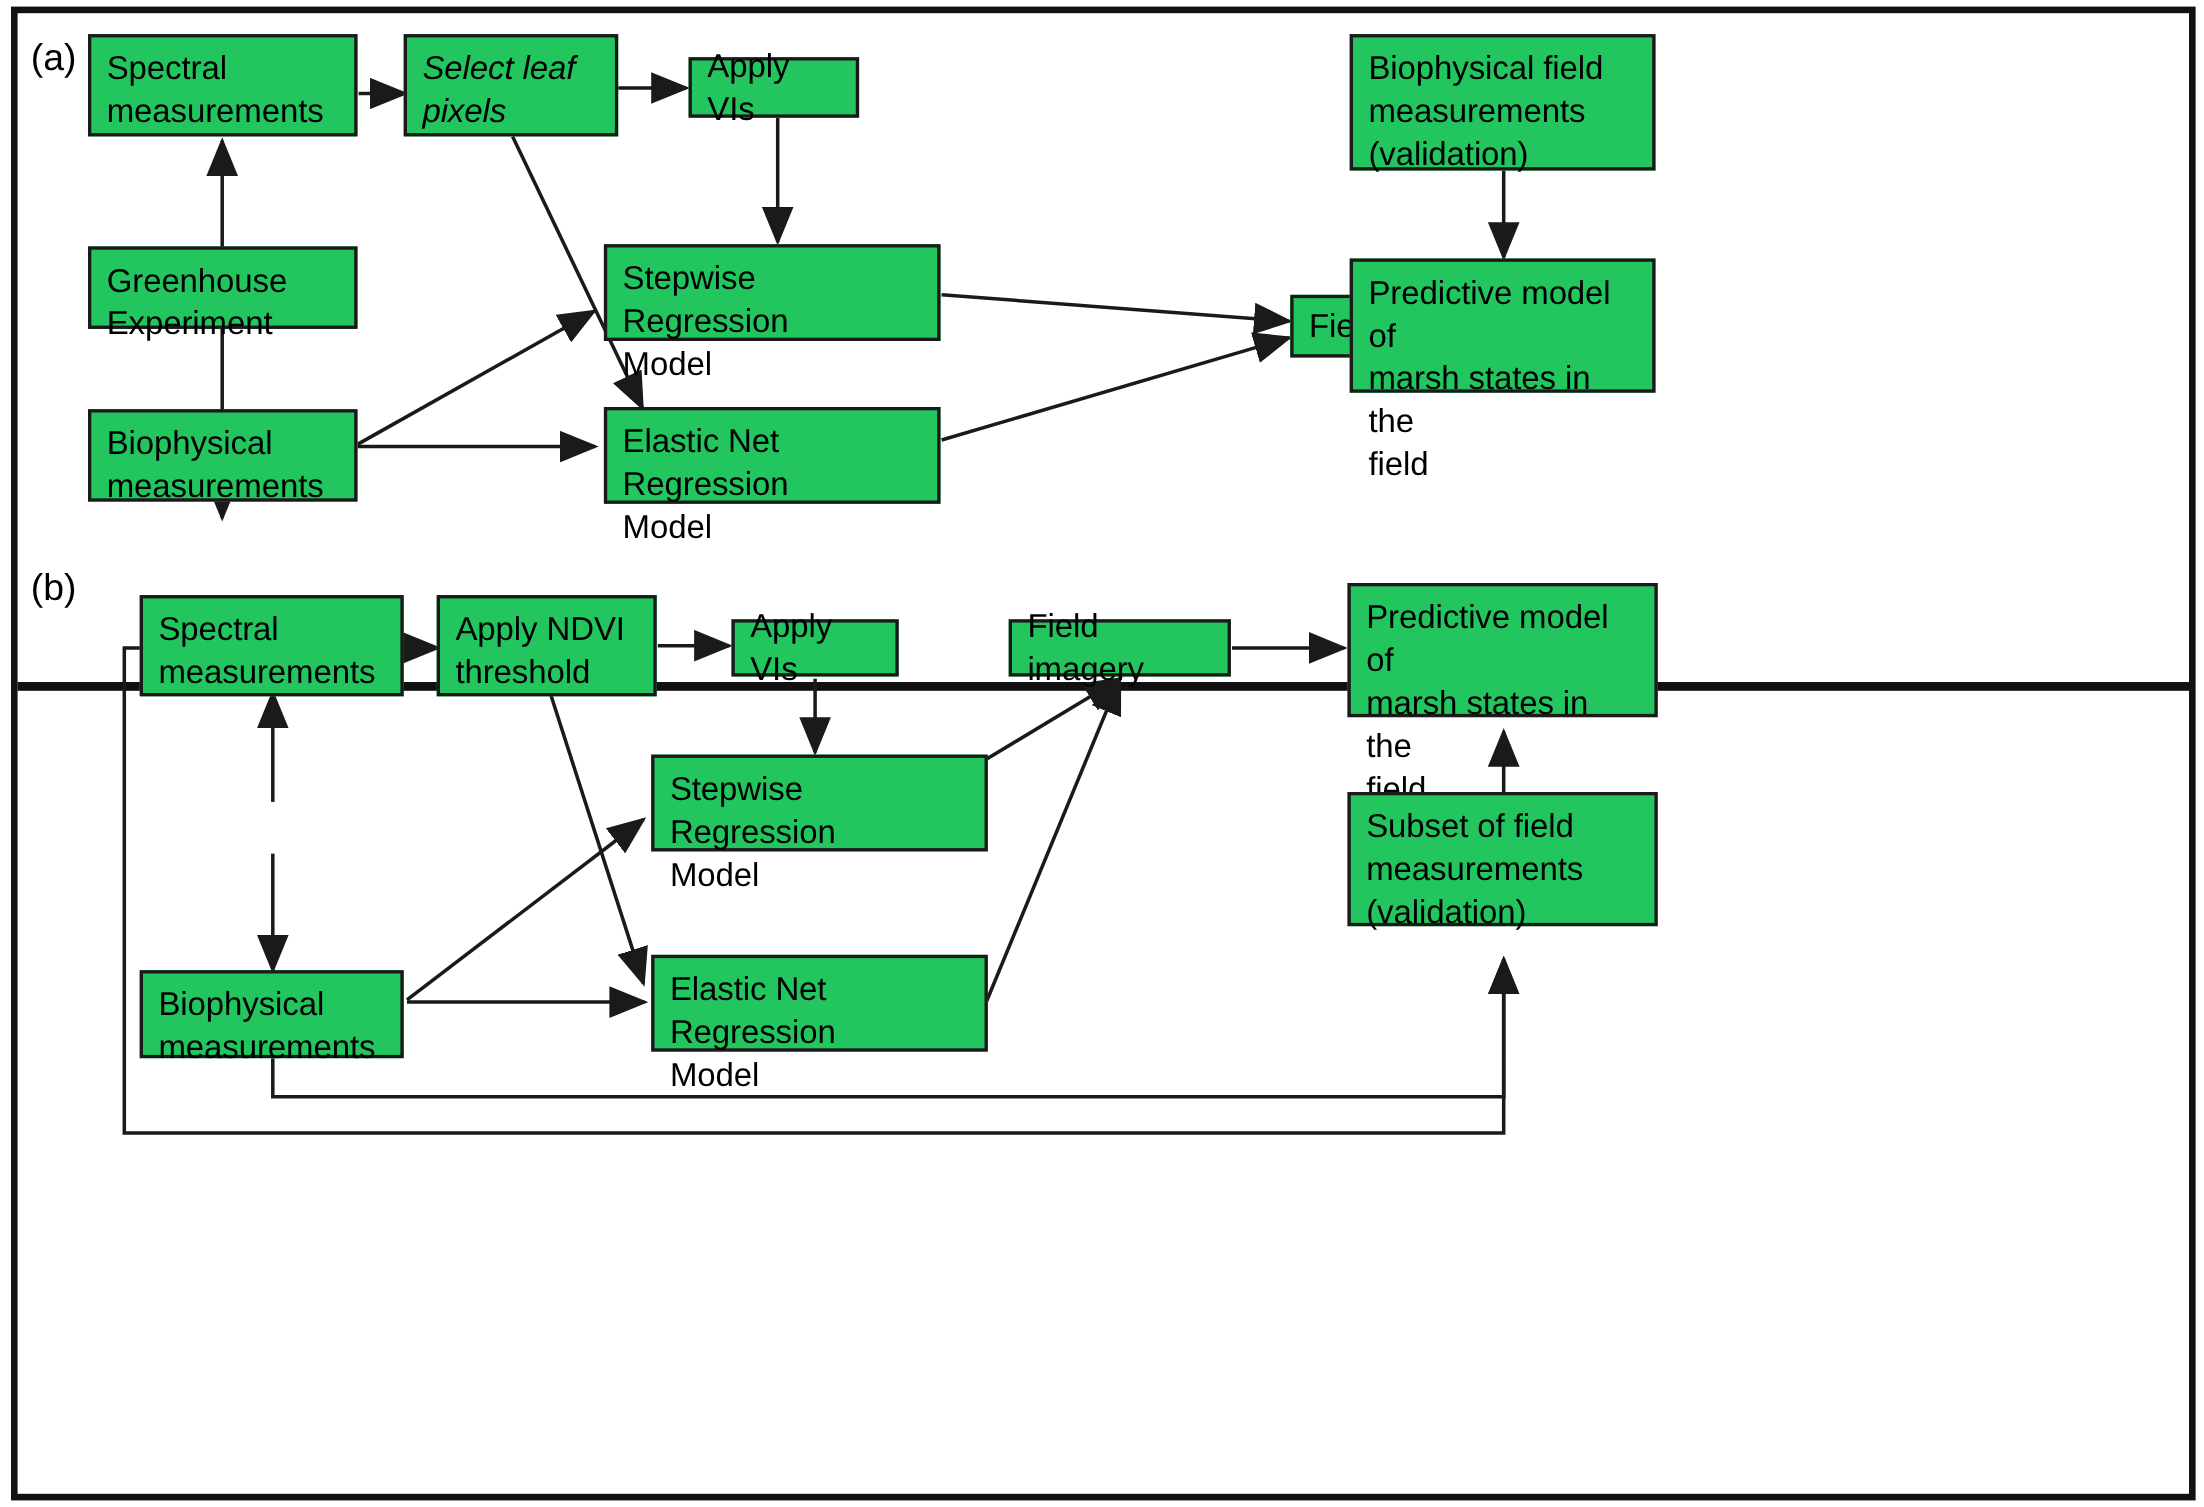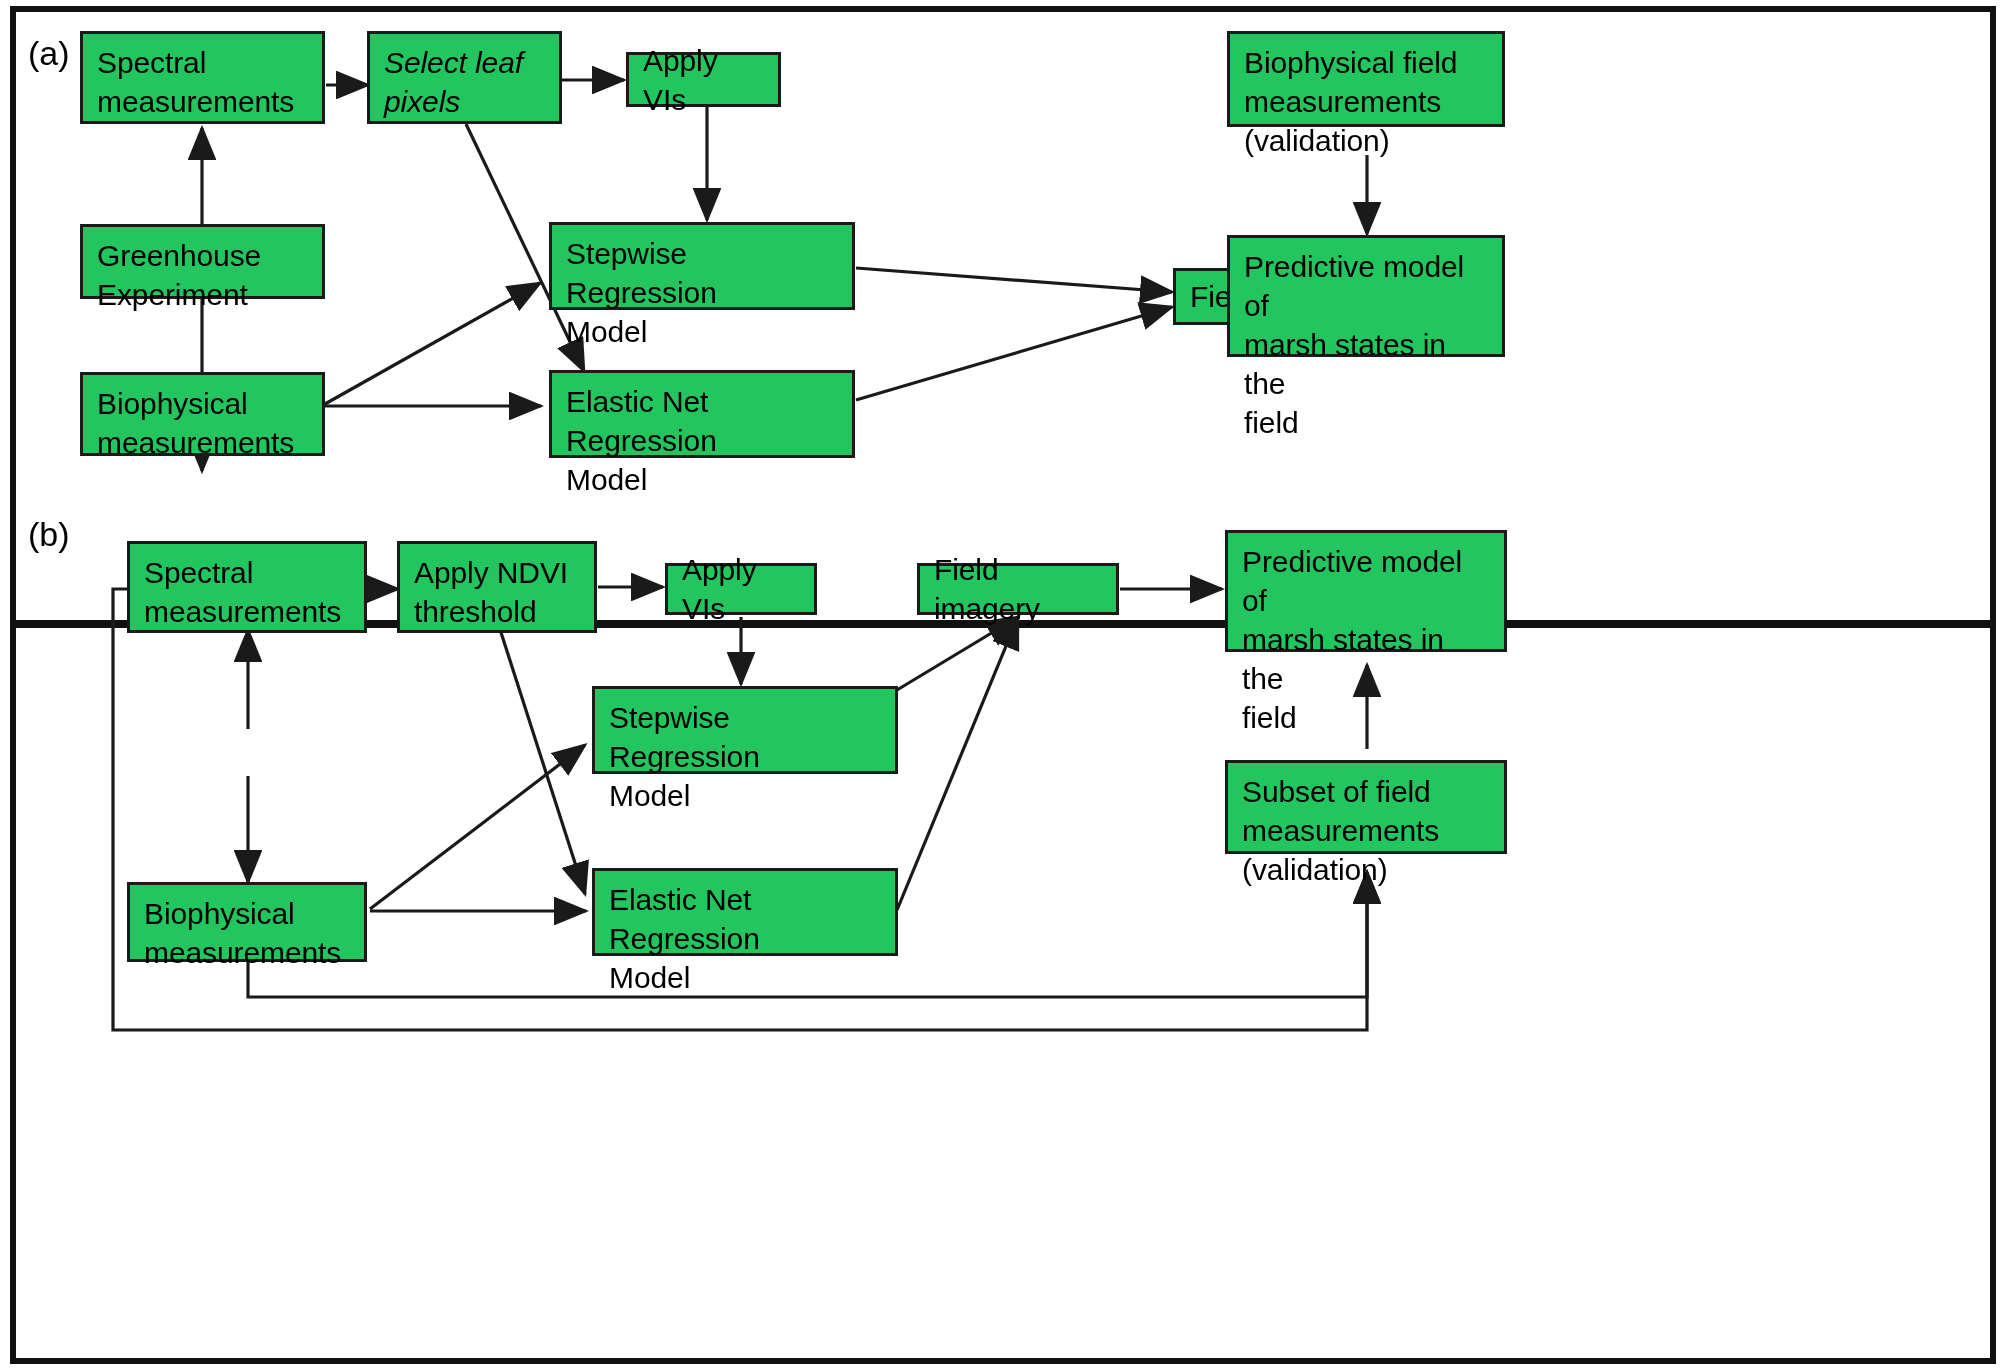--- a/index.html
+++ b/index.html
@@ -144,21 +144,21 @@
 measurements</div>
 
   <div class="node" style="left:549px; top:222px; width:306px; height:88px; white-space:pre-line;">Stepwise Regression
 Model</div>
 
   <div class="node" style="left:549px; top:370px; width:306px; height:88px; white-space:pre-line;">Elastic Net Regression
 Model</div>
 
   <div class="node vcenter" style="left:1173px; top:268px; width:322px; height:57px;">Field imagery</div>
 
-  <div class="node" style="left:1227px; top:31px; width:278px; height:96px; white-space:pre-line;">Biophysical field
+  <div class="node" style="left:1227px; top:31px; width:278px; height:124px; white-space:pre-line;">Biophysical field
 measurements
 (validation)</div>
 
   <div class="node" style="left:1227px; top:235px; width:278px; height:122px; white-space:pre-line;">Predictive model of
 marsh states in the
 field</div>
 
   <div class="panel-label" style="left:28px; top:515px;">(b)</div>
 
   <div class="node" style="left:127px; top:541px; width:240px; height:92px; white-space:pre-line;">Spectral
@@ -178,17 +178,17 @@
 
   <div class="node" style="left:592px; top:686px; width:306px; height:88px; white-space:pre-line;">Stepwise Regression
 Model</div>
 
   <div class="node" style="left:592px; top:868px; width:306px; height:88px; white-space:pre-line;">Elastic Net Regression
 Model</div>
 
   <div class="node" style="left:127px; top:882px; width:240px; height:80px; white-space:pre-line;">Biophysical
 measurements</div>
 
-  <div class="node" style="left:1225px; top:760px; width:282px; height:94px; white-space:pre-line;">Subset of field
+  <div class="node" style="left:1225px; top:720px; width:282px; height:122px; white-space:pre-line;">Subset of field
 measurements
 (validation)</div>
 
 </div>
 
 </body></html>

